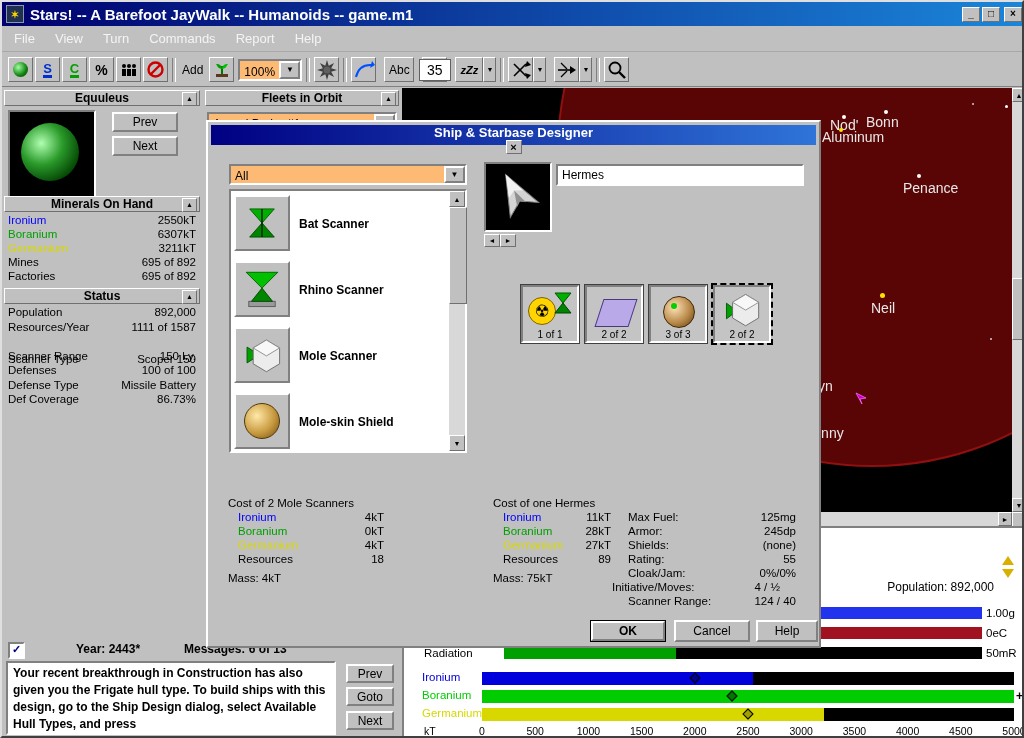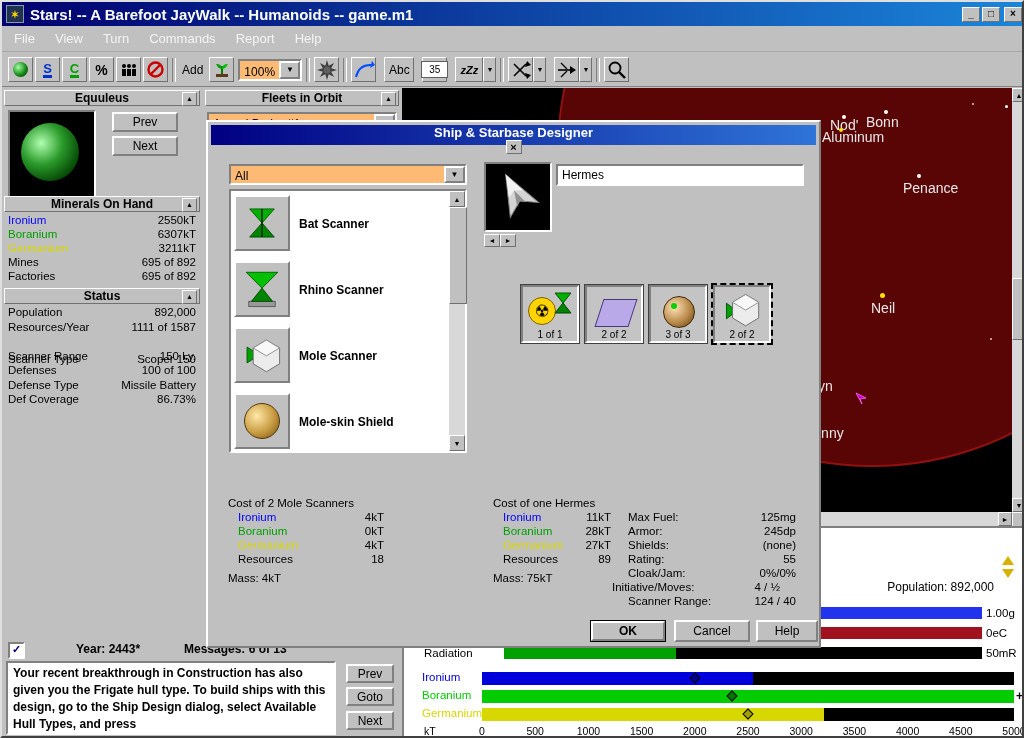--- a/index.html
+++ b/index.html
@@ -118,21 +118,21 @@
     <span class="raised1 btn tbtn">
       <svg width="22" height="20" viewBox="0 0 22 20">
         <path d="M3,17 Q6,4 19,5" fill="none" stroke="#0050ff" stroke-width="2"></path>
         <polygon points="19,1 22,5 17,8" fill="#0050ff"></polygon>
       </svg>
     </span>
     <span class="raised1 btn tbtn" style="margin-left:8px;width:30px;">
       <span style="font-size:12px;">Abc</span>
     </span>
     <span class="raised1 btn tbtn" style="margin-left:8px;">
-      <span style="background:#fff;border:1px solid #606060;font-size:10px;padding:2px 7px;">35</span>
+      <span style="background:#fff;border:1px solid #606060;font-size:14px;padding:2px 7px;">35</span>
     </span>
     <span class="raised1 btn tbtn" style="margin-left:8px;width:28px;">
       <span style="font-style:italic;font-size:11px;font-weight:bold;">zZz</span>
     </span>
     <span class="raised1 btn" style="width:13px;height:25px;font-size:7px;">▼</span>
     <span class="tsep"></span>
     <span class="raised1 btn tbtn">
       <svg width="20" height="18" viewBox="0 0 20 18">
         <line x1="3" y1="15" x2="15" y2="3" stroke="#000" stroke-width="1.6"></line>
         <polygon points="16,0 20,4 14,6" fill="#000"></polygon>

